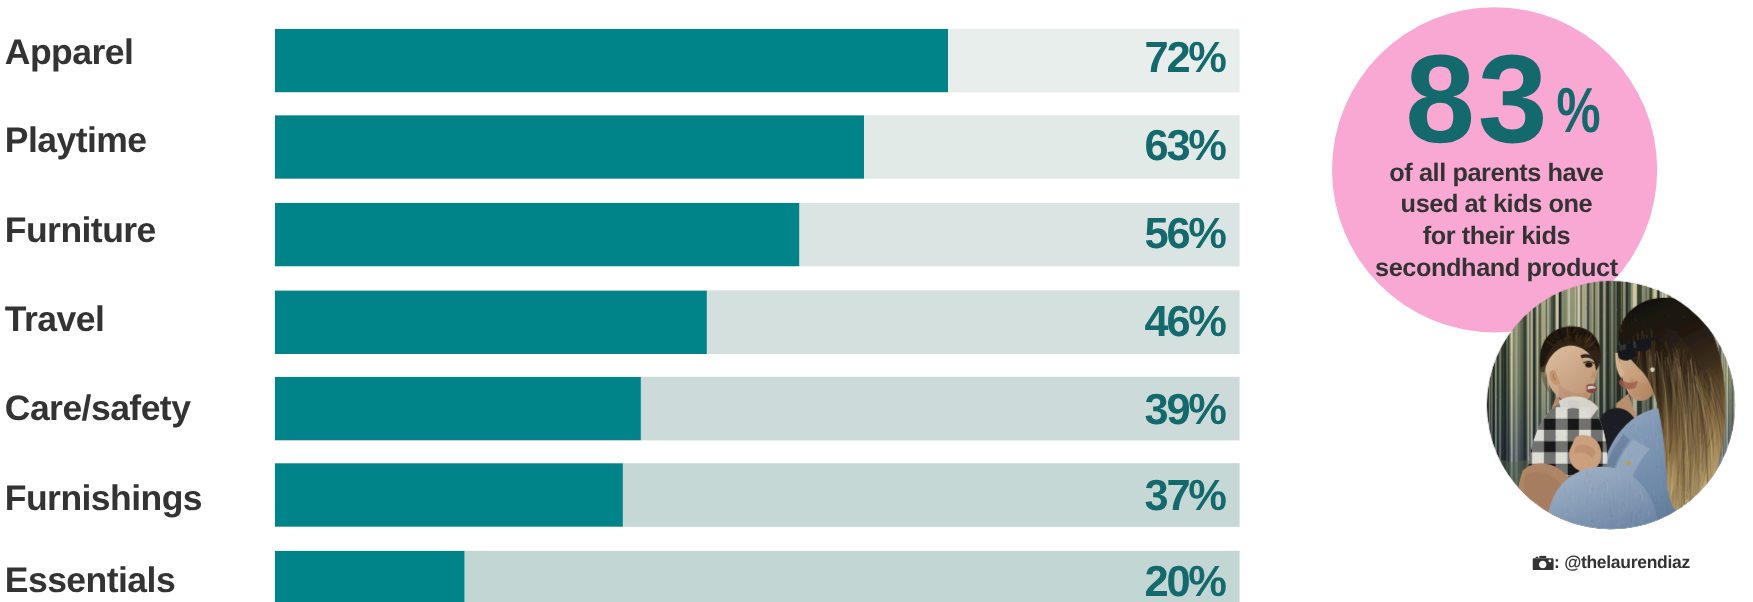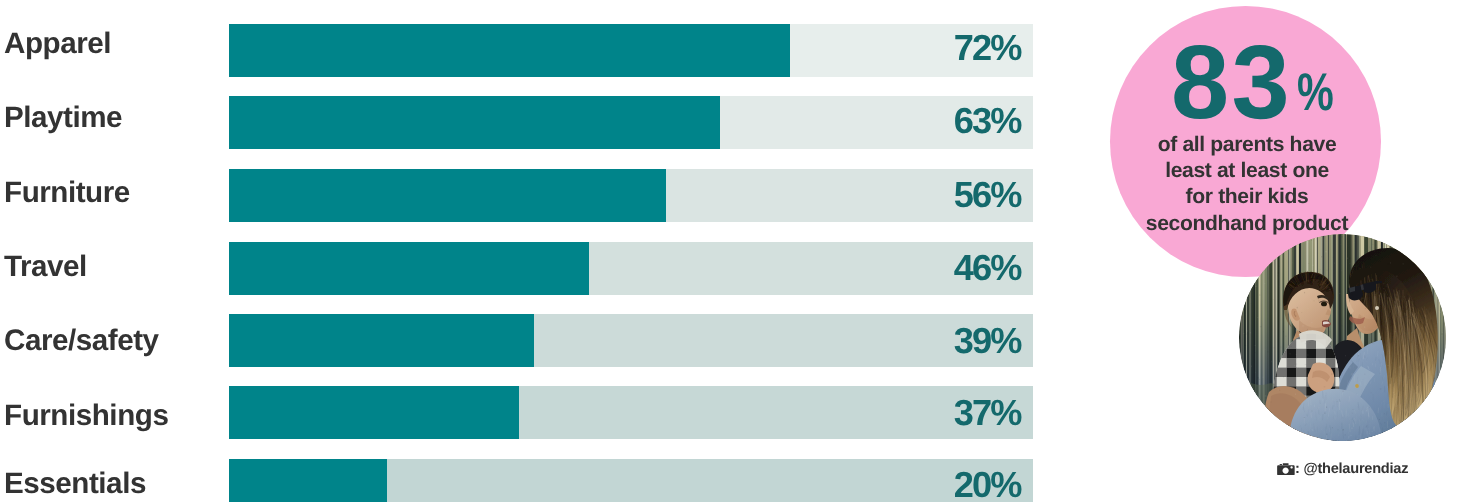--- a/index.html
+++ b/index.html
@@ -96,21 +96,21 @@
       </div>
     </div>
 
   <div class="hl-circle" style="background: #f9a8d4;">
     <div class="hl-num-wrap">
       <span class="hl-num" style="color: rgb(20, 105, 108);">83</span>
         <span class="hl-pct" style="color: rgb(20, 105, 108);">%</span>
     </div>
     <div class="hl-cap" id="hlcap" style="color: rgb(51, 51, 51);">
         <div>of all parents have</div>
-        <div>least at least one</div>
+        <div>used at kids one</div>
         <div>for their kids</div>
         <div>secondhand product</div>
       </div>
   </div>
 
   <div class="photo" id="photo">
    <svg width="207" height="207" viewBox="0 0 207 207">
     <defs>
       <linearGradient id="gFence" x1="0" y1="0" x2="0" y2="1">
         <stop offset="0" stop-color="#9b9576"></stop>

